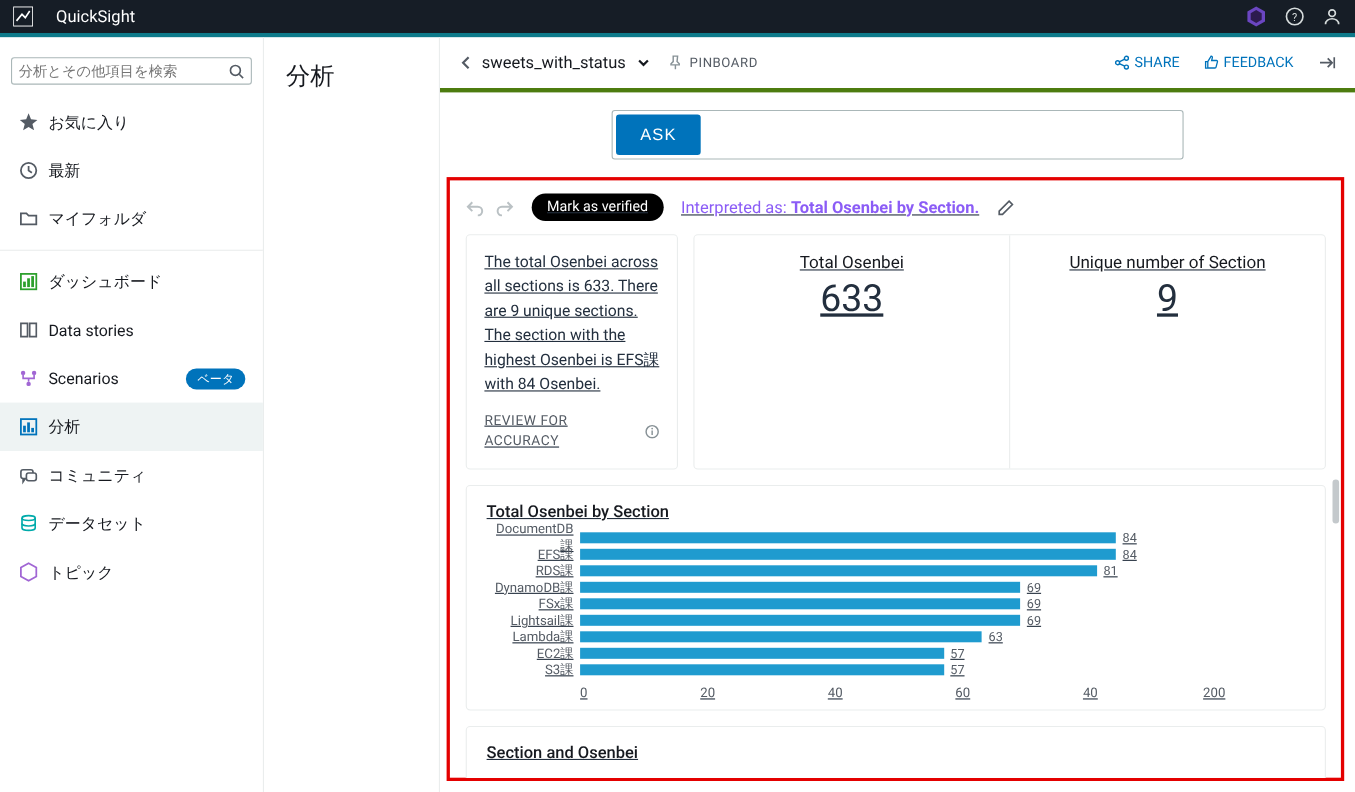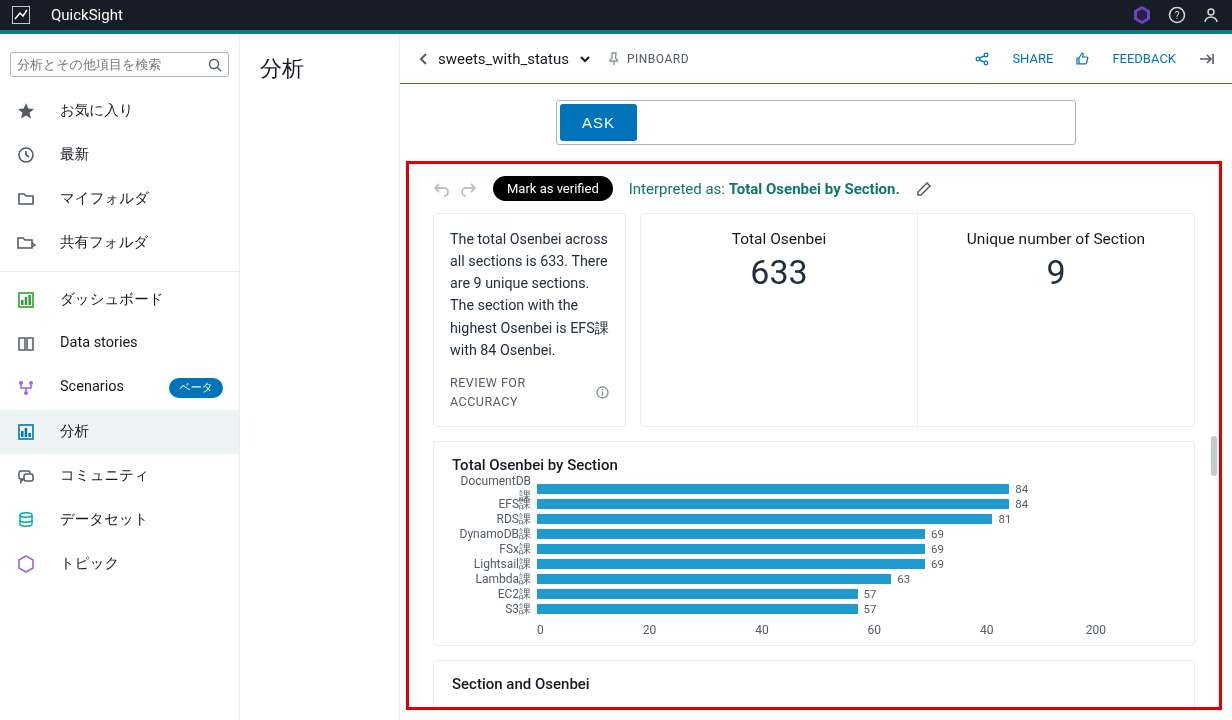--- a/index.html
+++ b/index.html
@@ -17,53 +17,53 @@
 .tealstripe { height: 4px; background: #0e7a8a; }
 
 
 .container { display: flex; height: calc(720px - 34px); }
 
 
 .sidebar { width: 240px; background: #fff; border-right: 1px solid #eaeded; display: flex; flex-direction: column; padding-top: 10px; }
 .search-wrap { padding: 8px 10px 12px; }
 .search-box { display: flex; align-items: center; border: 1px solid #aab7b8; border-radius: 3px; padding: 4px 6px; }
 .search-input { flex: 1; border: none; outline: none; font-size: 13px; color: #545b64; }
-.sidebaritem { display: flex; gap: 24px; padding: 12px 16px; cursor: pointer; font-size: 14.5px; color: #16191f; }
+.sidebaritem { display: flex; align-items: center; gap: 8px; padding: 12px 16px; cursor: pointer; font-size: 14.5px; color: #16191f; }
 .sidebaritem.active { background: #eef3f3; }
 .sidebaritem .icon { width: 20px; height: 20px; display:inline-flex; align-items:center; justify-content:center; color:#545b64; }
 .divider { height: 1px; background: #eaeded; margin: 6px 0; }
 .badge { background:#0073bb; color:#fff; border-radius:10px; font-size:11px; padding:2px 10px; margin-left:auto; }
 
 
 .midcol { width: 160px; background: #fff; border-right: 1px solid #eaeded; padding: 20px; }
 .midtitle { font-size: 22px; color:#16191f; }
 
 
 .main { flex: 1; background: #fff; position: relative; display:flex; flex-direction:column; }
 
 
-.maintop { height: 50px; border-bottom: 1px solid #4d7c0f; display:flex; align-items:center; padding:0 18px; gap:16px; }
+.maintop { height: 50px; border-bottom: 4px solid #4d7c0f; display:flex; align-items:center; padding:0 18px; gap:16px; }
 .breadcrumb { display:flex; align-items:center; gap:10px; font-size:15px; color:#16191f; }
 .chev { color:#545b64; }
 .pinboard { display:flex; align-items:center; gap:6px; color:#545b64; font-size:12px; letter-spacing:.5px; }
 .mainright { margin-left:auto; display:flex; align-items:center; gap:22px; color:#0073bb; font-size:13px; }
-.linkbtn { display:flex; align-items:center; gap:23px; cursor:pointer; }
+.linkbtn { display:flex; align-items:center; gap:4px; cursor:pointer; }
 
 
 .askrow { padding:16px 0; display:flex; justify-content:center; }
 .askbox { display:flex; align-items:center; border:1px solid #aab7b8; border-radius:3px; width:520px; }
 .askinput { flex:1; border:none; outline:none; padding:10px 12px; font-size:15px; }
 .askbtn { background:#0073bb; color:#fff; border:none; padding:10px 22px; font-size:15px; letter-spacing:1px; border-radius:3px; margin:3px; cursor:pointer; font-weight:500; }
 
 
-.resultwrap { border: 3px solid #e40000; margin: 0 10px 10px 6px; padding: 12px 24px 6px; flex:1; overflow:auto; position:relative; }
+.resultwrap { border: 3px solid #e40000; margin: 0 10px 10px 6px; padding: 12px 14px 6px; flex:1; overflow:auto; position:relative;text-decoration:underline; }
 .verifyrow { display:flex; align-items:center; gap:16px; margin-bottom:12px; }
 .histbtns { display:flex; gap:8px; color:#879196; }
 .pill { background:#000; color:#fff; border-radius:14px; padding:5px 14px; font-size:13px; cursor:pointer; }
-.interp { font-size:15px; color:#0f766e; }
+.interp { font-size:15px; color:#8b5cf6; }
 .interp b { font-weight:700; }
 
 
 .cardsrow { display:flex; gap:14px; margin-bottom:14px; }
 .card { border:1px solid #eaeded; border-radius:4px; background:#fff; }
 .card-narr { width:193px; padding:14px 16px; font-size:14.3px; line-height:1.55; }
 .review { color:#545b64; font-size:12.5px; letter-spacing:.5px; margin-top:12px; display:flex; align-items:center; gap:6px; }
 .kpis { display:flex; flex:1; }
 .kpi { flex:1; text-align:center; padding:16px 10px 20px; }
 .kpi + .kpi { border-left:1px solid #eaeded; }
@@ -160,29 +160,20 @@
       <span>最新</span>
     </div>
     <div class="sidebaritem">
       <span class="icon">
           <svg width="18" height="18" viewBox="0 0 18 18">
             <path d="M2 4h5l2 2h7v8H2z" stroke="#545b64" fill="none" stroke-width="1.6"></path>
           </svg>
         </span>
       <span>マイフォルダ</span>
     </div>
-    <div class="sidebaritem">
-      <span class="icon">
-          <svg width="20" height="18" viewBox="0 0 20 18">
-            <path d="M2 4h5l2 2h7v8H2z" stroke="#545b64" fill="none" stroke-width="1.6"></path>
-            <path d="M16 9l3 2-3 2" stroke="#545b64" fill="none" stroke-width="1.4"></path>
-          </svg>
-        </span>
-      <span>共有フォルダ</span>
-    </div>
     <div class="divider"></div>
     <div class="sidebaritem">
       <span class="icon">
           <svg width="18" height="18" viewBox="0 0 18 18">
             <rect x="2" y="2" width="14" height="14" stroke="#2ca02c" fill="none" stroke-width="1.6"></rect>
             <rect x="4" y="9" width="2.5" height="5" fill="#2ca02c"></rect>
             <rect x="7.7" y="6" width="2.5" height="8" fill="#2ca02c"></rect>
             <rect x="11.4" y="4" width="2.5" height="10" fill="#2ca02c"></rect>
           </svg>
         </span>

